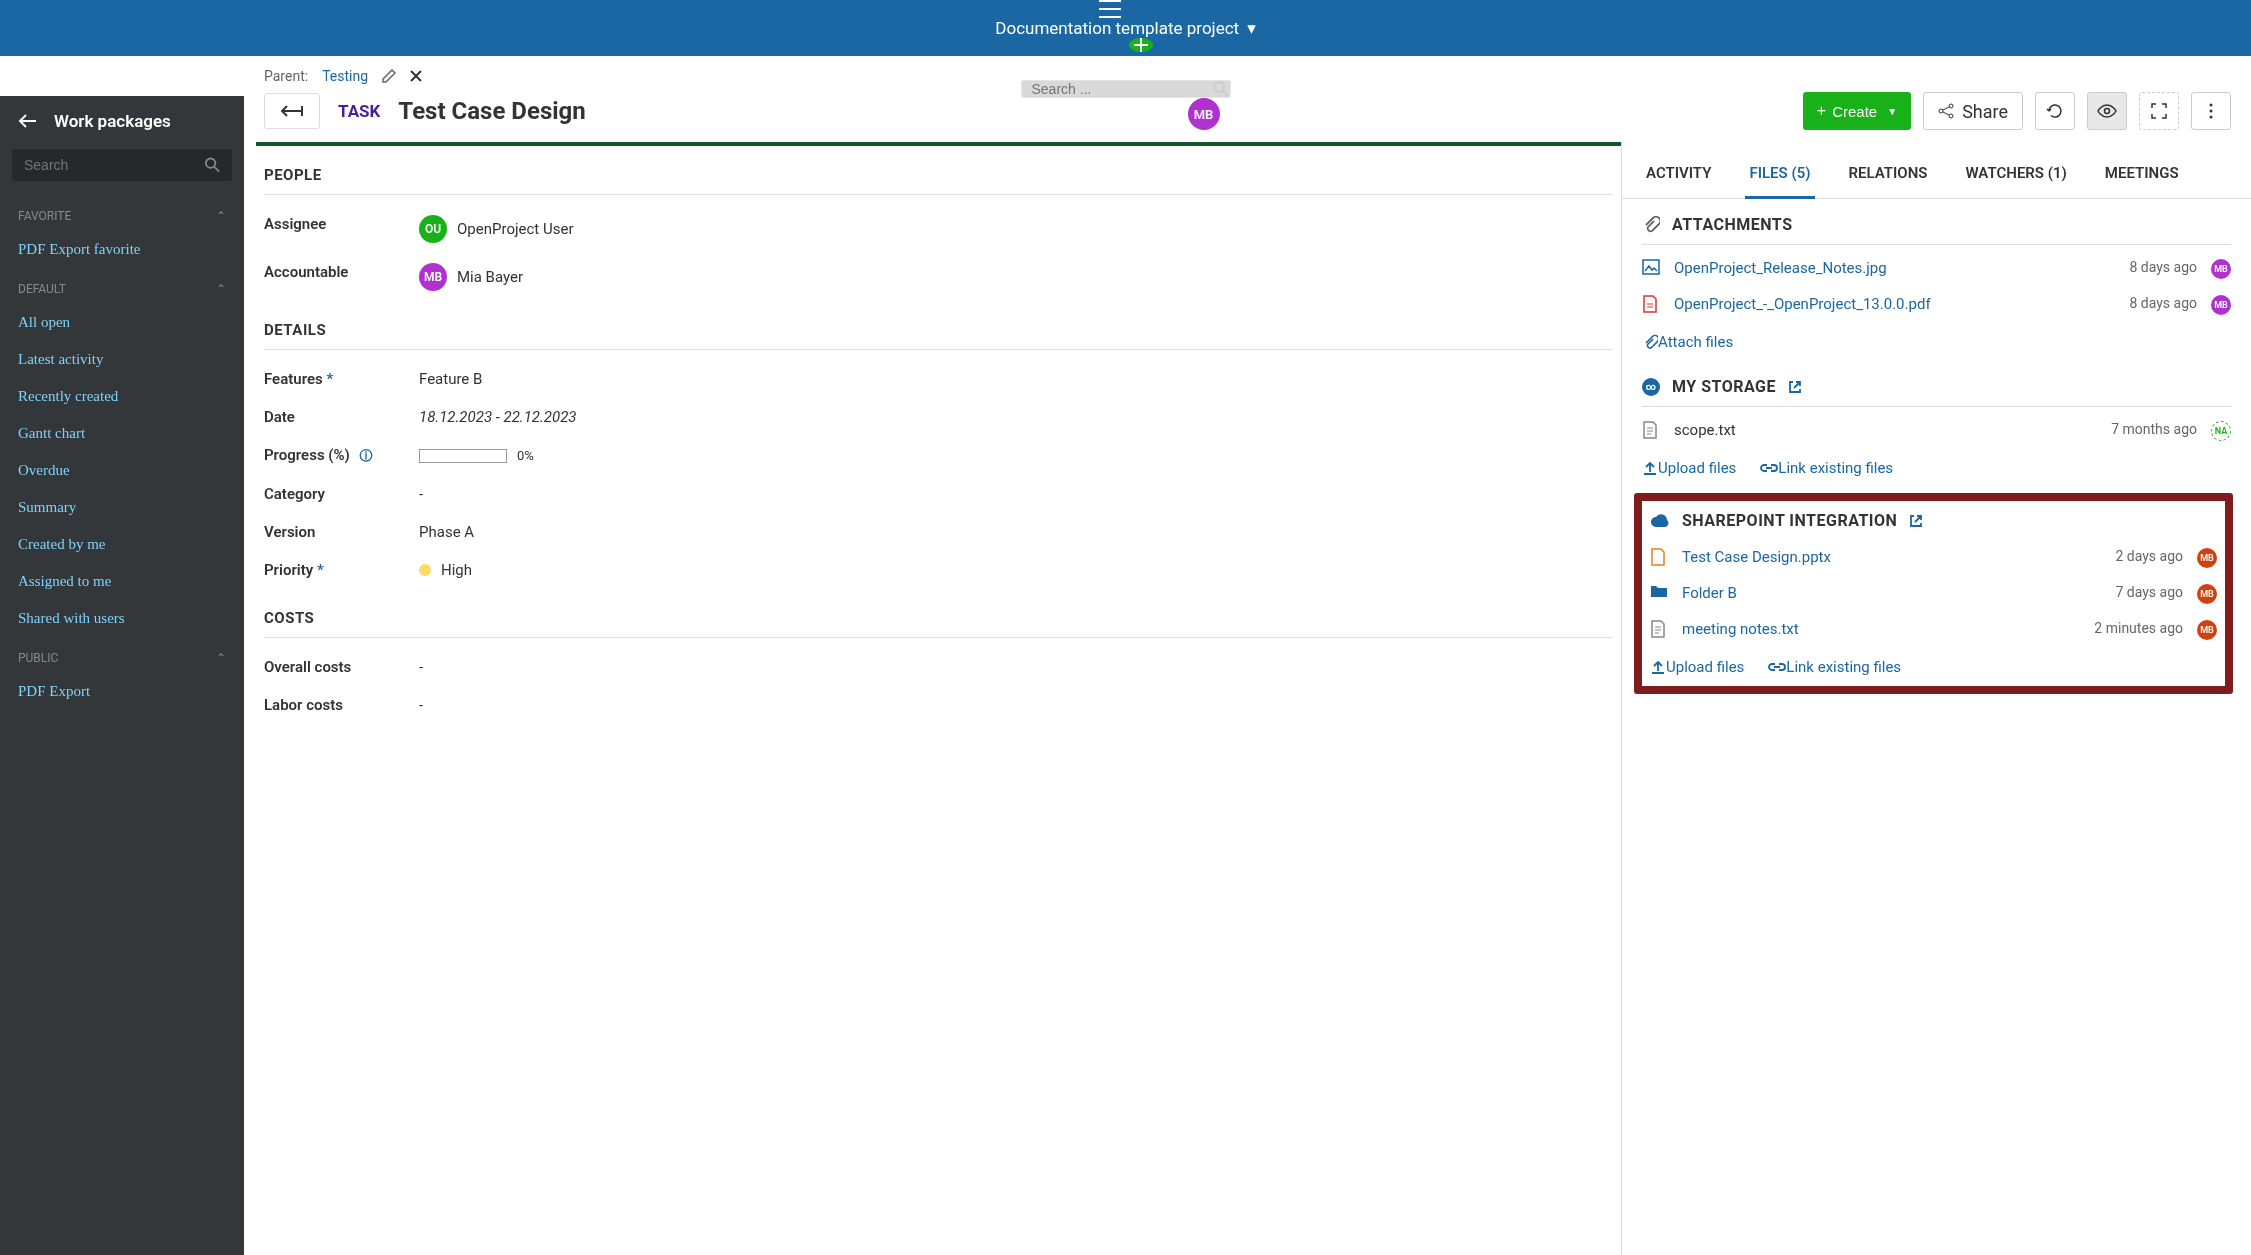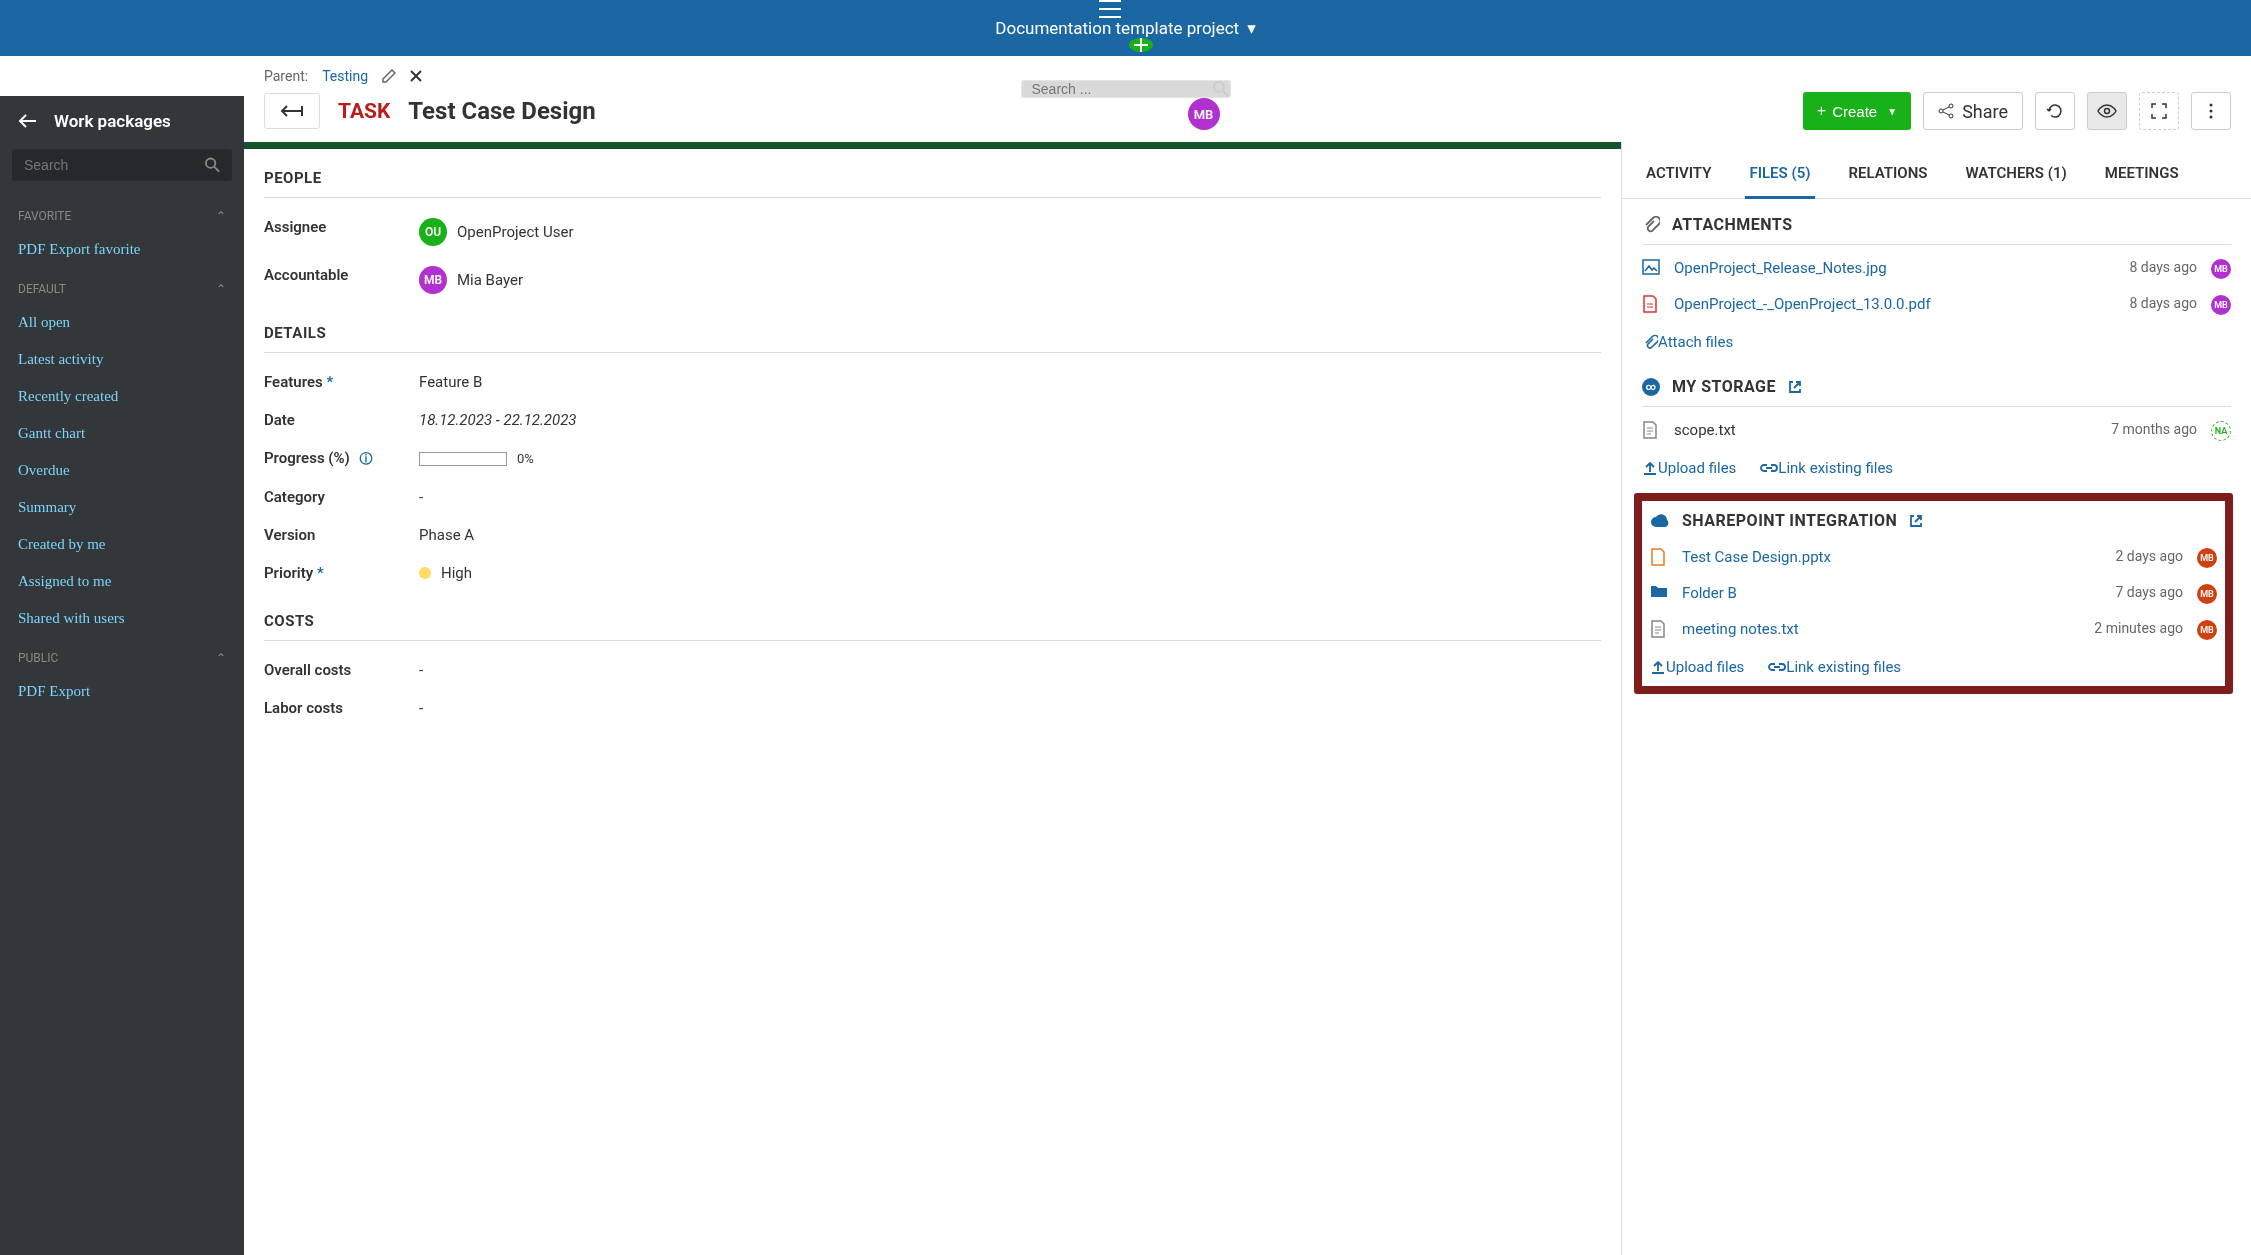--- a/index.html
+++ b/index.html
@@ -31,33 +31,33 @@
 .sidebar-section-header { font-size: 12px; color: #888; text-transform: uppercase; padding: 8px 6px; display: flex; justify-content: space-between; align-items: center; cursor: pointer; }
 .sidebar-item { padding: 10px 6px; font-size: 15px; color: #7dd3fc; cursor: pointer; font-family: Liberation Serif, serif; }
 
 
 .content { flex: 1; display: flex; flex-direction: column; overflow: hidden; }
 .breadcrumb { padding: 12px 20px 8px; font-size: 14px; color: #666; display: flex; align-items: center; gap: 14px; }
 .breadcrumb a { color: #1a67a3; }
 .breadcrumb-icon { cursor: pointer; color: #666; }
 .title-row { display: flex; align-items: center; padding: 0 20px 12px; gap: 18px; }
 .back-btn { border: 1px solid #ddd; border-radius: 3px; width: 56px; height: 36px; display: flex; align-items: center; justify-content: center; cursor: pointer; font-size: 18px; }
-.task-type { color: #b91c1c; font-size: 21px; font-weight: 700; text-transform: uppercase; }
+.task-type { color: #4c1d95; font-size: 17px; font-weight: 700; text-transform: uppercase; }
 .task-title { font-size: 24px; font-weight: 700; }
 .title-actions { margin-left: auto; display: flex; gap: 12px; }
 .btn-create { background: #19b119; color: #fff; border-radius: 3px; padding: 0 14px; height: 38px; display: flex; align-items: center; gap: 6px; font-size: 15px; cursor: pointer; border: none; }
 .btn-create .plus { font-size: 16px; }
 .btn-create .caret { margin-left: 4px; font-size: 10px; }
 .btn-outline { border: 1px solid #ccc; border-radius: 3px; height: 38px; padding: 4px 14px; display: flex; align-items: center; gap: 8px; cursor: pointer; background: #fff; font-size: 18px; }
 .btn-icon { border: 1px solid #ccc; border-radius: 3px; width: 40px; height: 38px; display: flex; align-items: center; justify-content: center; cursor: pointer; background: #fff; }
 .btn-icon.active { background: #e8e8e8; }
 .btn-icon.dashed { border-style: dashed; }
 
 .split { display: flex; flex: 1; overflow: hidden; }
-.details-panel { flex: 1; padding: 10px 20px; overflow-y: auto; border-top: 7px solid #14532d; }
+.details-panel { flex: 1; padding: 10px 8px; overflow-y: auto; border-top: 4px solid #14532d; margin-left: 12px; }
 .details-panel h3 { font-size: 15px; font-weight: 700; color: #333; text-transform: uppercase; padding: 10px 0; border-bottom: 1px solid #ddd; margin-bottom: 10px; margin-top: 10px; letter-spacing: 0.5px; }
 .details-panel h3:first-child { margin-top: 0; }
 .field-row { display: flex; padding: 10px 0; }
 .field-label { width: 155px; font-size: 15px; font-weight: 600; color: #333; }
 .field-label .req { color: #1a67a3; }
 .field-value { font-size: 15px; color: #333; display: flex; align-items: center; gap: 10px; }
 .field-value.italic { font-style: italic; }
 .user-chip { display: flex; align-items: center; gap: 10px; }
 .user-avatar { width: 28px; height: 28px; border-radius: 50%; display: flex; align-items: center; justify-content: center; font-size: 12px; color: #fff; font-weight: 600; }
 .avatar-green { background: #19b119; }

